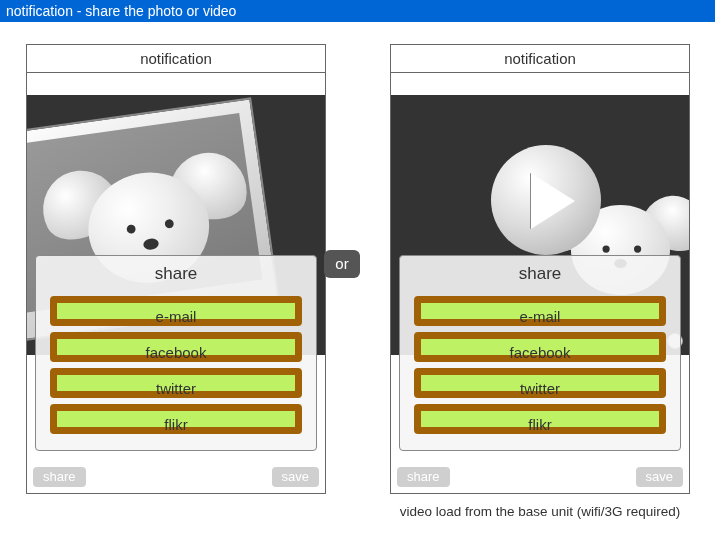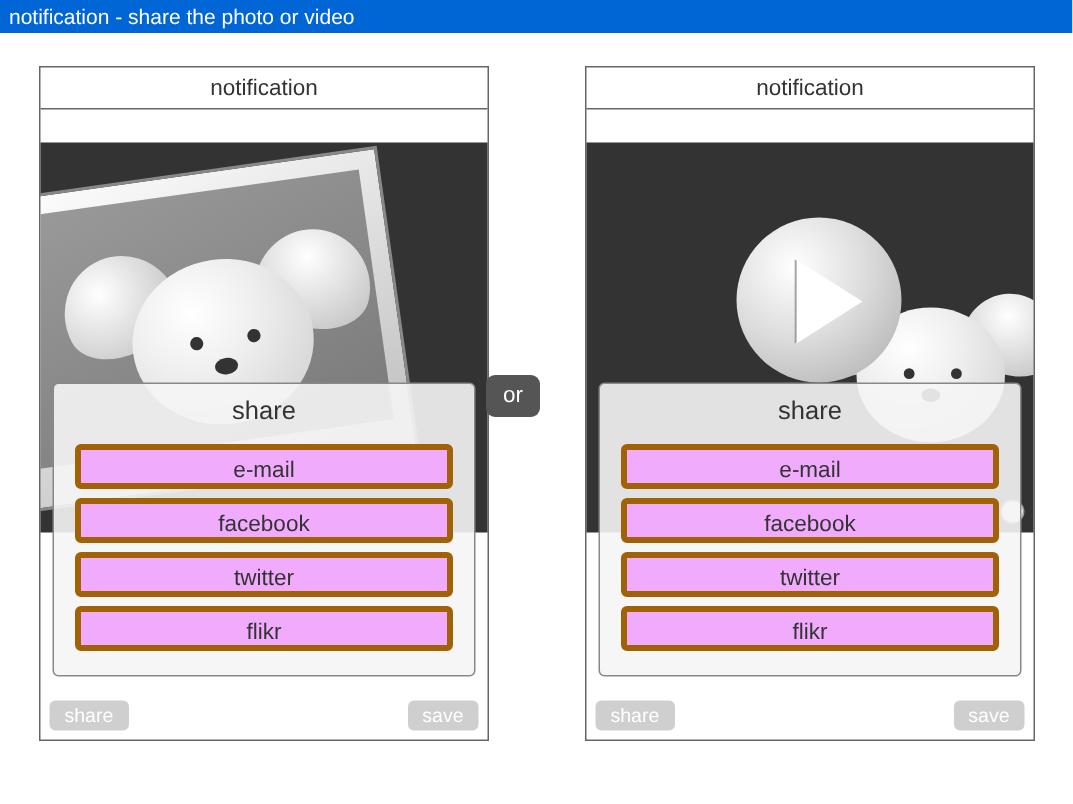--- a/index.html
+++ b/index.html
@@ -147,22 +147,22 @@
     color: #333;
   }
   .share-btn {
     display: block;
     margin: 6px 14px;
     height: 30px;
     line-height: 28px;
     text-align: center;
     font-size: 15px;
     color: #333;
-    background: #f0abfc;
-    border: 4px solid #a16207;
+    background: #bef264;
+    border: 7px solid #a16207;
     border-radius: 4px;
     cursor: pointer;
   }
 
   .footbar {
     position: absolute;
     left: 0; right: 0; bottom: 0;
     height: 32px;
     padding: 0 6px;
     display: flex;
@@ -266,14 +266,15 @@
       <div class="share-btn">twitter</div>
       <div class="share-btn">flikr</div>
     </div>
 
     <div class="footbar">
       <div class="foot-btn">share</div>
       <div class="foot-btn">save</div>
     </div>
   </div>
 
+  <div class="caption">video load from the base unit (wifi/3G required)</div>
 
 </div>
 
 </body></html>

